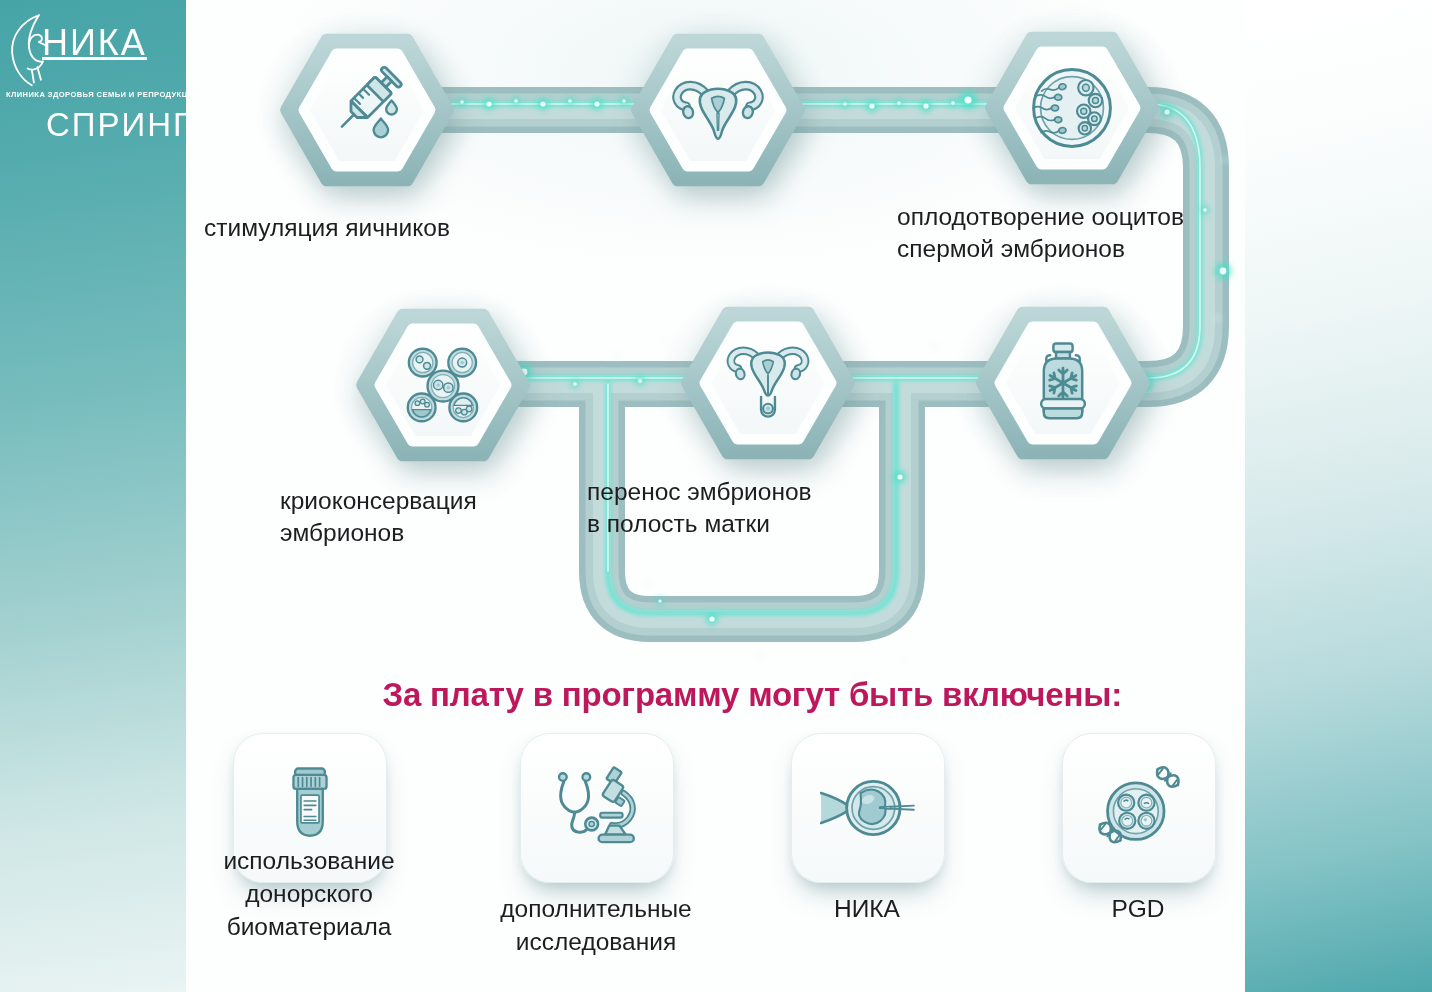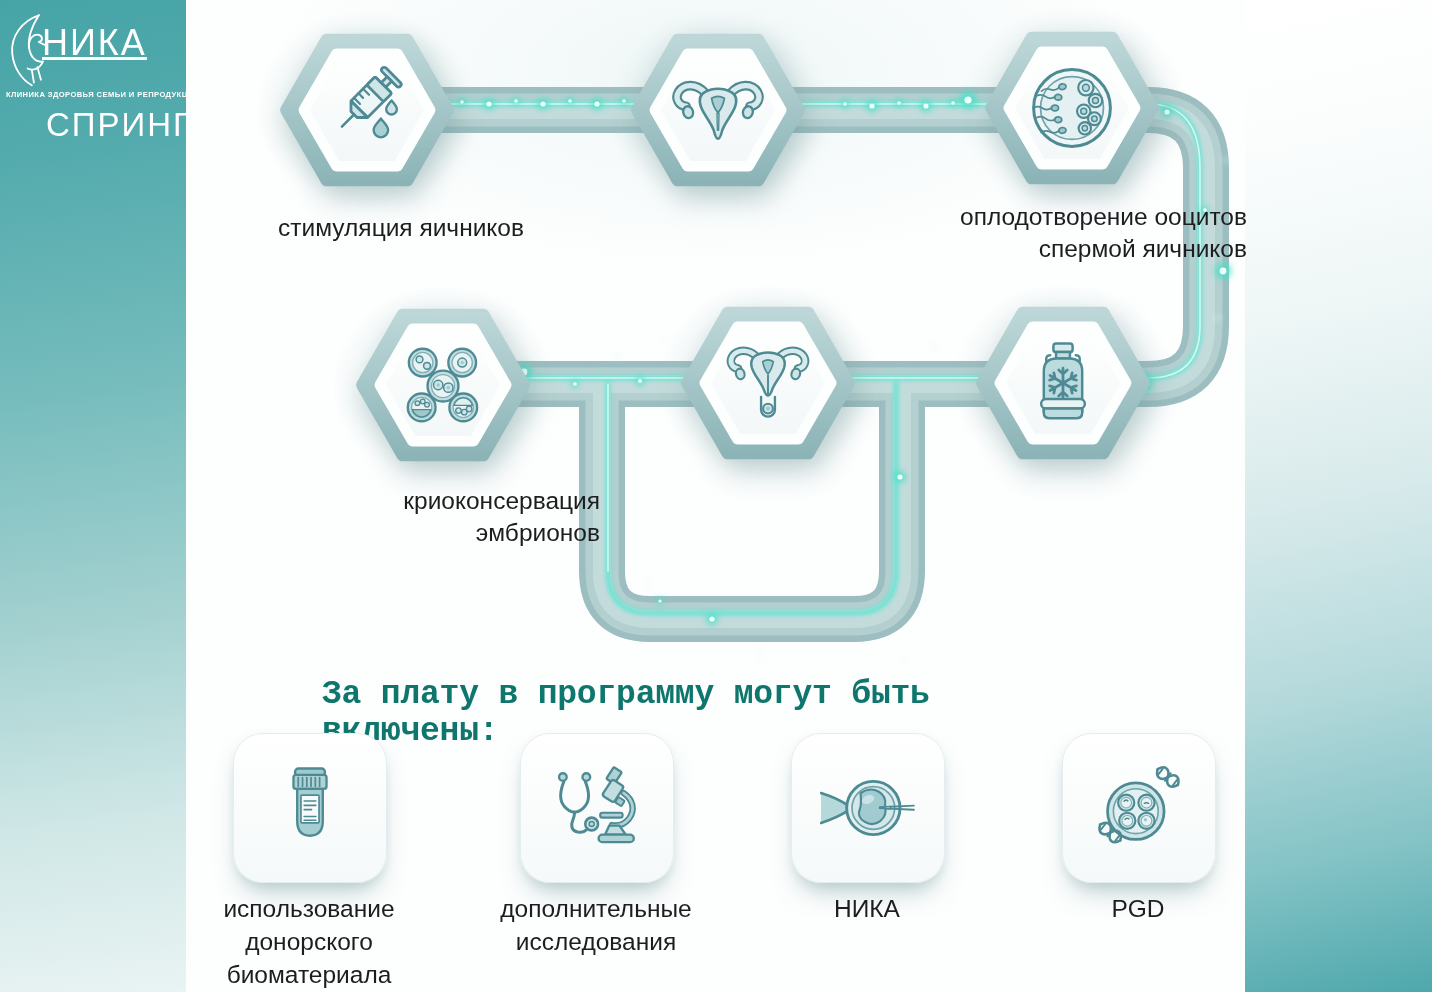--- a/index.html
+++ b/index.html
@@ -38,26 +38,26 @@
   
   .flow-svg{position:absolute;left:0;top:0;width:1432px;height:992px;pointer-events:none;}
   
   .hex{position:absolute;width:176px;height:172px;}
   .hex-shape{position:absolute;left:0;top:0;width:176px;height:172px;filter:drop-shadow(5px 12px 14px rgba(104,142,146,.42));}
   .hex-icon{position:absolute;left:40px;top:38px;width:96px;height:96px;}
   .hex-outer{fill:url(#hexGrad);stroke:url(#hexGrad);stroke-width:7;stroke-linejoin:round;}
   .hex-inner{fill:url(#hexInnerGrad);stroke:#fdfefe;stroke-width:6;stroke-linejoin:round;}
   
   .step-label{
-    position:absolute;text-align:right;color:#1d1d1f;font-size:24.5px;line-height:32px;
+    position:absolute;text-align:left;color:#1d1d1f;font-size:24.5px;line-height:32px;
     white-space:pre-line;font-weight:400;
   }
   .section-title{
-    position:absolute;left:322px;top:676px;width:800px;text-align:left;
-    color:#0f766e;font-size:33px;font-weight:700;letter-spacing:-.2px;font-family:Liberation Mono, monospace;
+    position:absolute;left:322px;top:676px;width:800px;text-align:right;
+    color:#be185d;font-size:33px;font-weight:700;letter-spacing:-.2px;
   }
   
   .card{
     position:absolute;width:152px;height:148px;border-radius:30px;
     background:linear-gradient(180deg,#ffffff 0%,#f5f9f9 100%);
     border:1px solid #e4eeee;
     box-shadow:0 16px 24px -8px rgba(124,160,162,.5), 0 4px 8px rgba(150,180,182,.18);
   }
   .card-icon{position:absolute;left:28px;top:26px;width:96px;height:96px;}
   .card-label{
@@ -380,23 +380,25 @@
           <use href="#flakeAxis"></use>
           <use href="#flakeAxis" transform="rotate(60)"></use>
           <use href="#flakeAxis" transform="rotate(120)"></use>
         </g>
       </g>
     </svg>
   </div>
 
   <div class="step-label" style="left:204px;top:212px;width:320px">стимуляция яичников</div>
   <div class="step-label" style="left:897px;top:201px;width:350px">оплодотворение ооцитов
-спермой яичников</div>
+спермой эмбрионов</div>
   <div class="step-label" style="left:280px;top:485px;width:320px">криоконсервация
 эмбрионов</div>
+  <div class="step-label" style="left:587px;top:476px;width:350px">перенос эмбрионов
+в полость матки</div>
 
   <div class="section-title">За плату в программу могут быть включены:</div>
 
   <div class="card" style="left:233px;top:733px">
     <svg class="card-icon" viewBox="0 0 90 90">
       <g stroke="#4e8a93" stroke-linecap="round" stroke-linejoin="round">
         <rect x="31" y="8" width="28" height="7" rx="3" fill="#9fcad0" stroke-width="2.2"></rect>
         <rect x="29.5" y="14" width="31" height="13" rx="2.5" fill="#aed2d6" stroke-width="2.2"></rect>
         <path d="M34,16.5 v8 M38,16.5 v8 M42,16.5 v8 M46,16.5 v8 M50,16.5 v8 M54,16.5 v8" fill="none" stroke-width="1.6"></path>
         <path d="M33,27 H57 V57 Q57,71 45,71 Q33,71 33,57 Z" fill="#a5ced3" stroke-width="2.2"></path>
@@ -462,21 +464,21 @@
           <circle cx="52" cy="57" r="7.6" fill="#cfe6e8"></circle>
             <circle cx="52" cy="57" r="5" fill="#e9f3f4" stroke="#7fb0b7" stroke-width="1.1"></circle>
           <circle cx="51" cy="56" r="1.6" fill="#9fc8cd" stroke="none"></circle>
         </g>
         <use href="#dnaMotif" transform="translate(60,16) rotate(38 12 0)"></use>
         <use href="#dnaMotif" transform="translate(6,68) rotate(38 12 0)"></use>
       </g>
     </svg>
   </div>
 
-  <div class="card-label" style="left:179px;top:892px;width:260px">использование
+  <div class="card-label" style="left:179px;top:844px;width:260px">использование
 донорского
 биоматериала</div>
   <div class="card-label" style="left:466px;top:892px;width:260px">дополнительные
 исследования</div>
   <div class="card-label" style="left:737px;top:892px;width:260px">НИКА</div>
   <div class="card-label" style="left:1008px;top:892px;width:260px">PGD</div>
 
 </div>
 
 </body></html>

